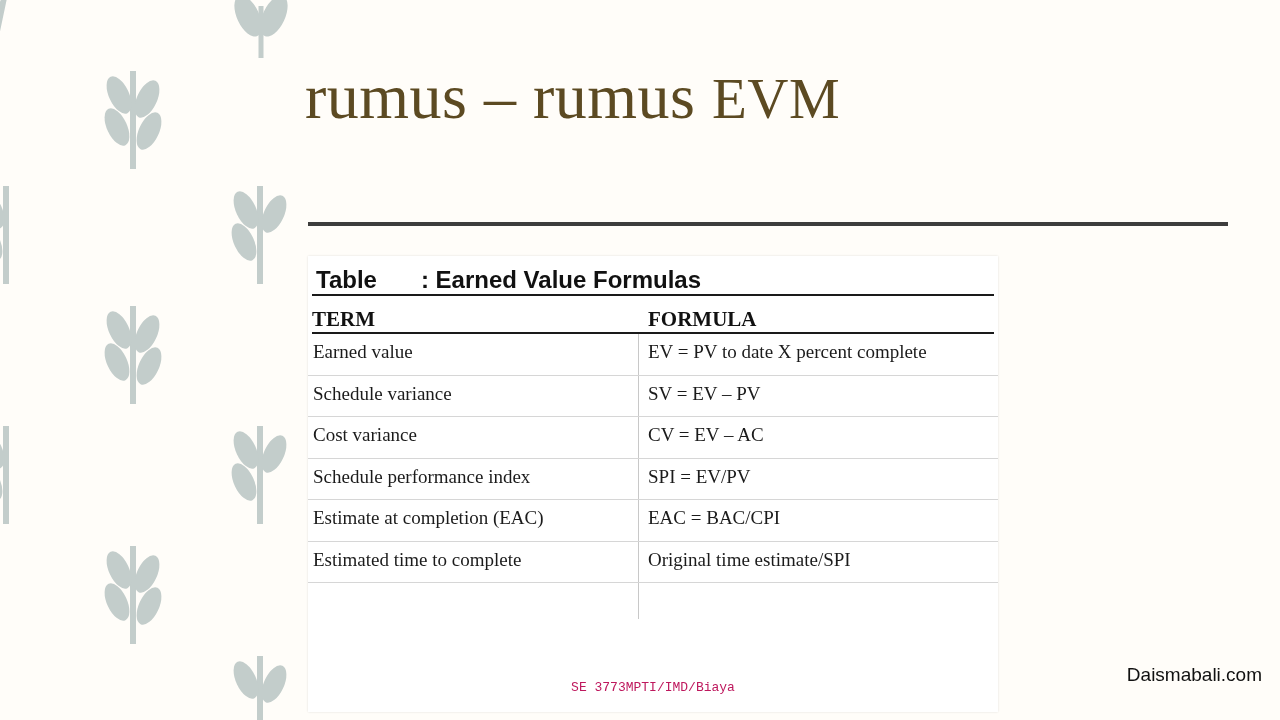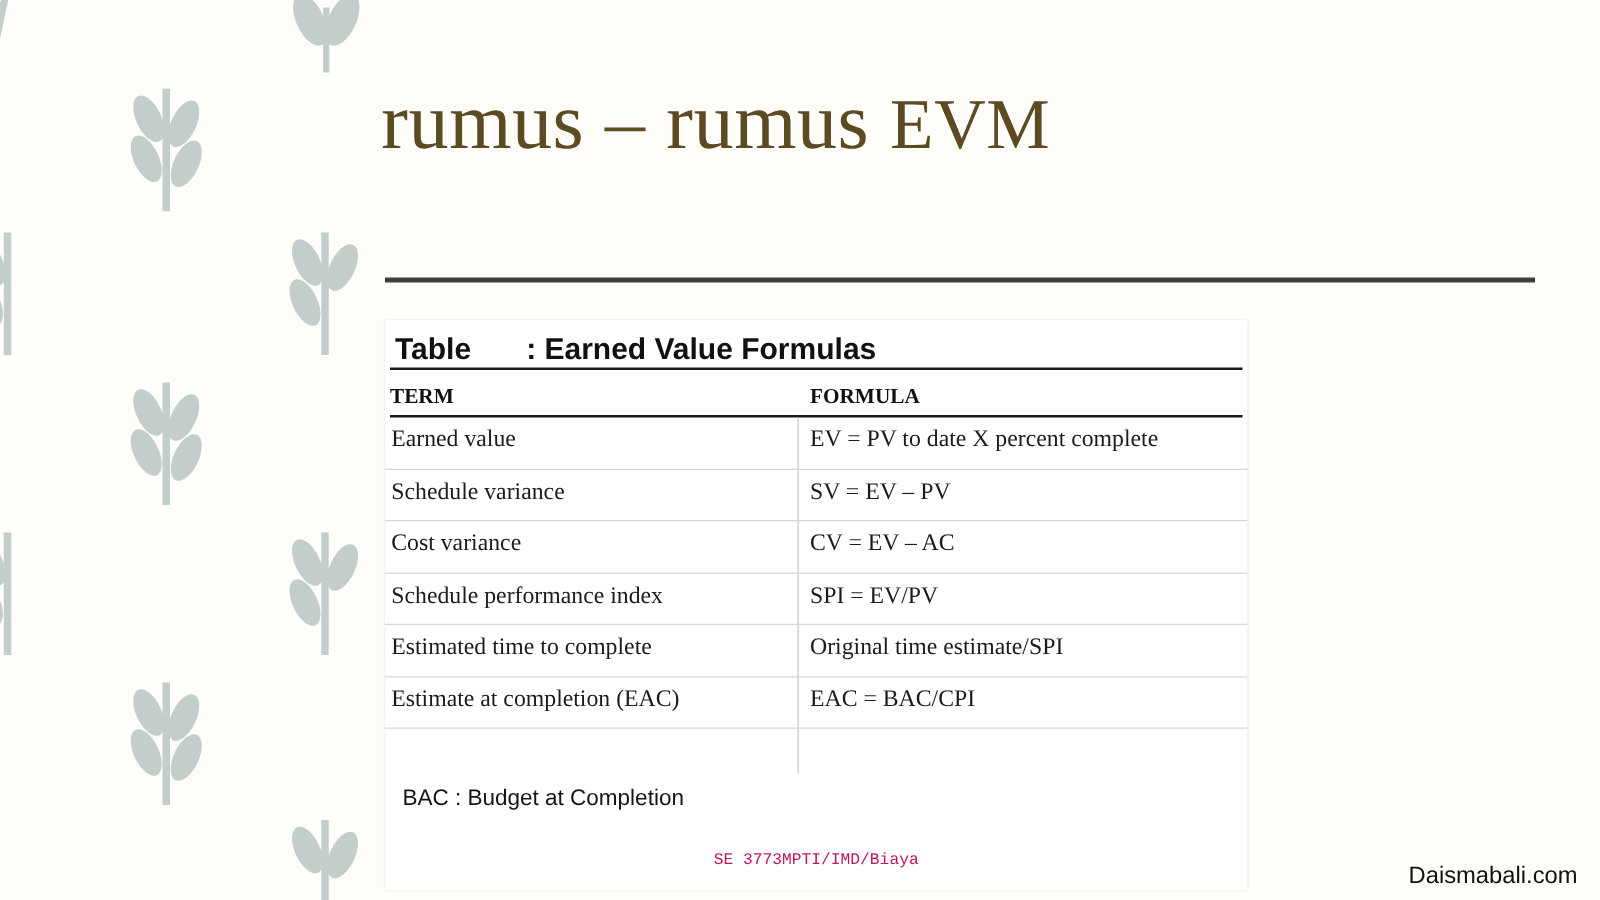--- a/index.html
+++ b/index.html
@@ -96,21 +96,21 @@
     position: absolute;
     left: 0;
     top: 48px;
     width: 690px;
     height: 30px;
   }
   .hdr-term, .hdr-formula {
     position: absolute;
     font-family: "Liberation Serif", serif;
     font-weight: bold;
-    font-size: 17px;
+    font-size: 21px;
     color: #111;
   }
   .hdr-term { left: 4px; top: 3px; }
   .hdr-formula { left: 340px; top: 3px; }
   .hdr-underline {
     position: absolute;
     left: 4px;
     top: 28px;
     width: 682px;
     height: 2px;
@@ -171,21 +171,21 @@
     text-align: center;
     font-family: Liberation Mono, monospace;
     font-size: 13px;
     color: #be185d;
   }
 
   
   .watermark {
     position: absolute;
     right: 18px;
-    bottom: 8px;
+    bottom: 34px;
     font-family: "Liberation Sans", sans-serif;
     font-size: 19px;
     color: #111;
     white-space: nowrap;
   }
 </style>
 </head>
 <body>
 
 <div class="slide">
@@ -303,27 +303,26 @@
       </div>
       <div class="row">
         <span class="cell-term">Cost variance</span>
         <span class="cell-formula">CV = EV – AC</span>
       </div>
       <div class="row">
         <span class="cell-term">Schedule performance index</span>
         <span class="cell-formula">SPI = EV/PV</span>
       </div>
       <div class="row">
+        <span class="cell-term">Estimate at completion (EAC)</span>
+        <span class="cell-formula">EAC = BAC/CPI</span>
+      </div>
+      <div class="row">
         <span class="cell-term">Estimated time to complete</span>
         <span class="cell-formula">Original time estimate/SPI</span>
       </div>
-      <div class="row">
-        <span class="cell-term">Estimate at completion (EAC)</span>
-        <span class="cell-formula">EAC = BAC/CPI</span>
-      </div>
     </div>
 
-    <div class="bac-note">BAC : Budget at Completion</div>
     <div class="src-note">SE 3773MPTI/IMD/Biaya</div>
   </div>
 
   <div class="watermark">Daismabali.com</div>
 </div>
 
 </body></html>

